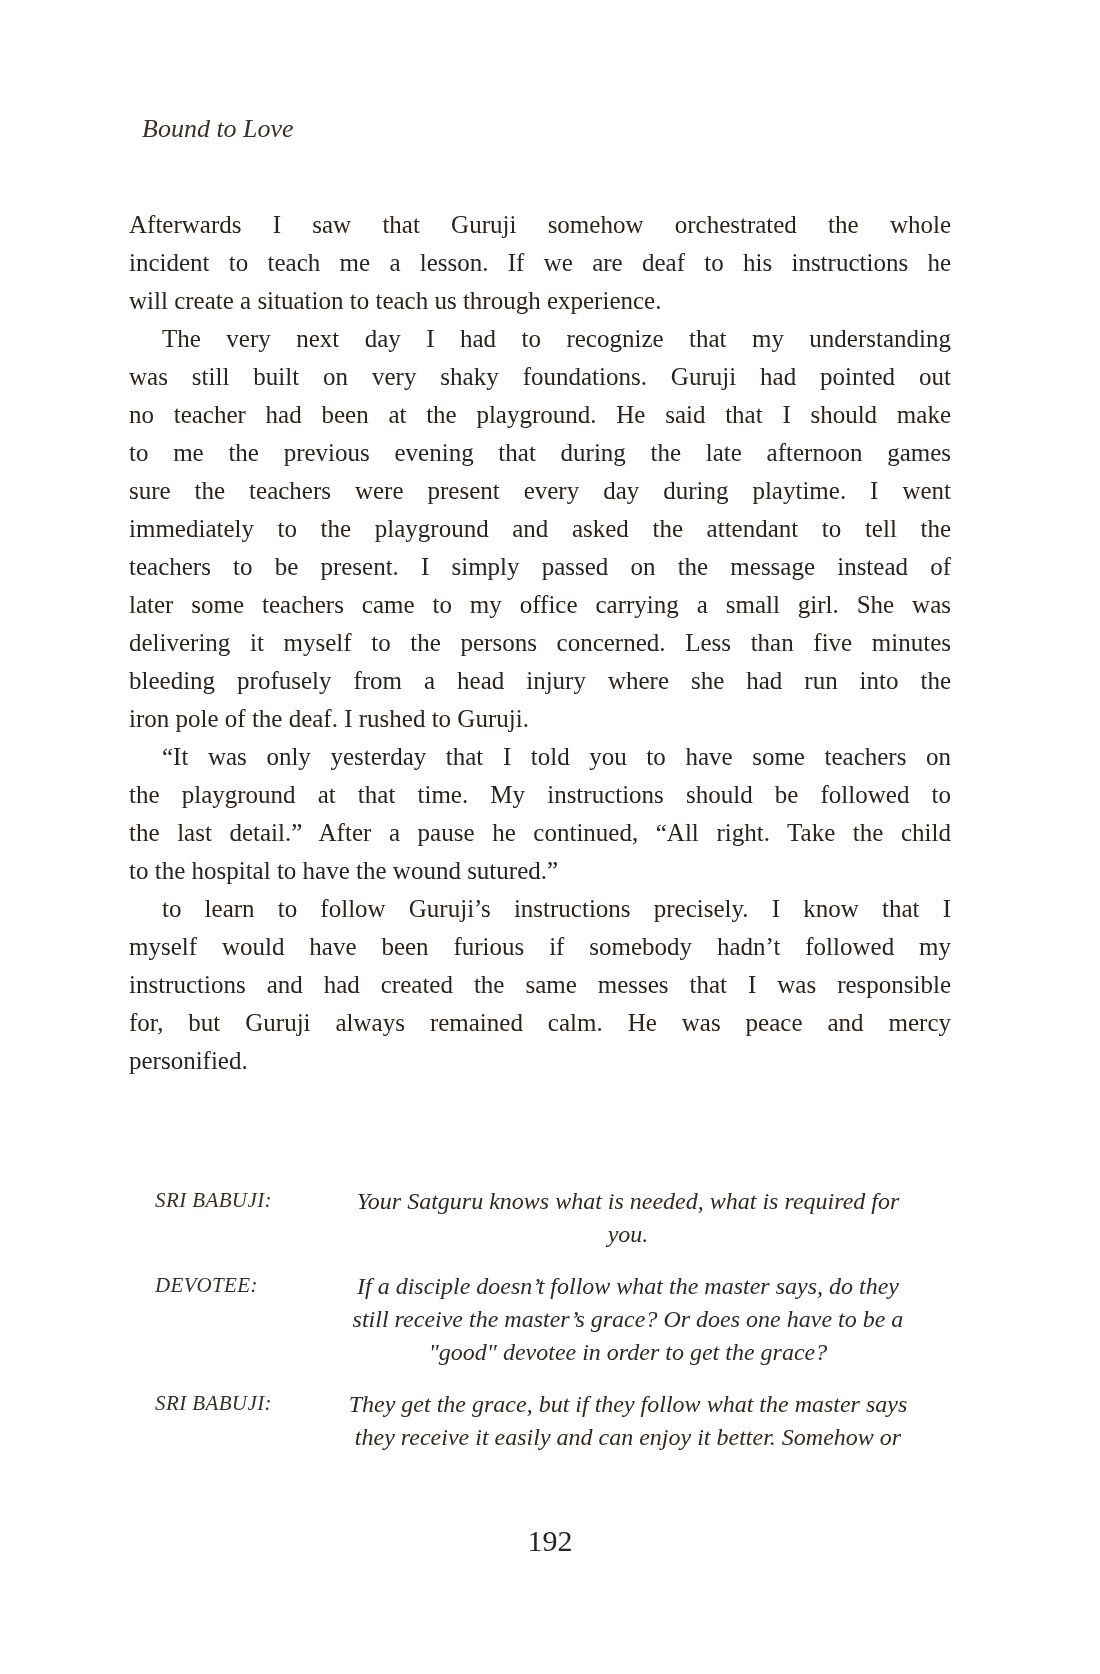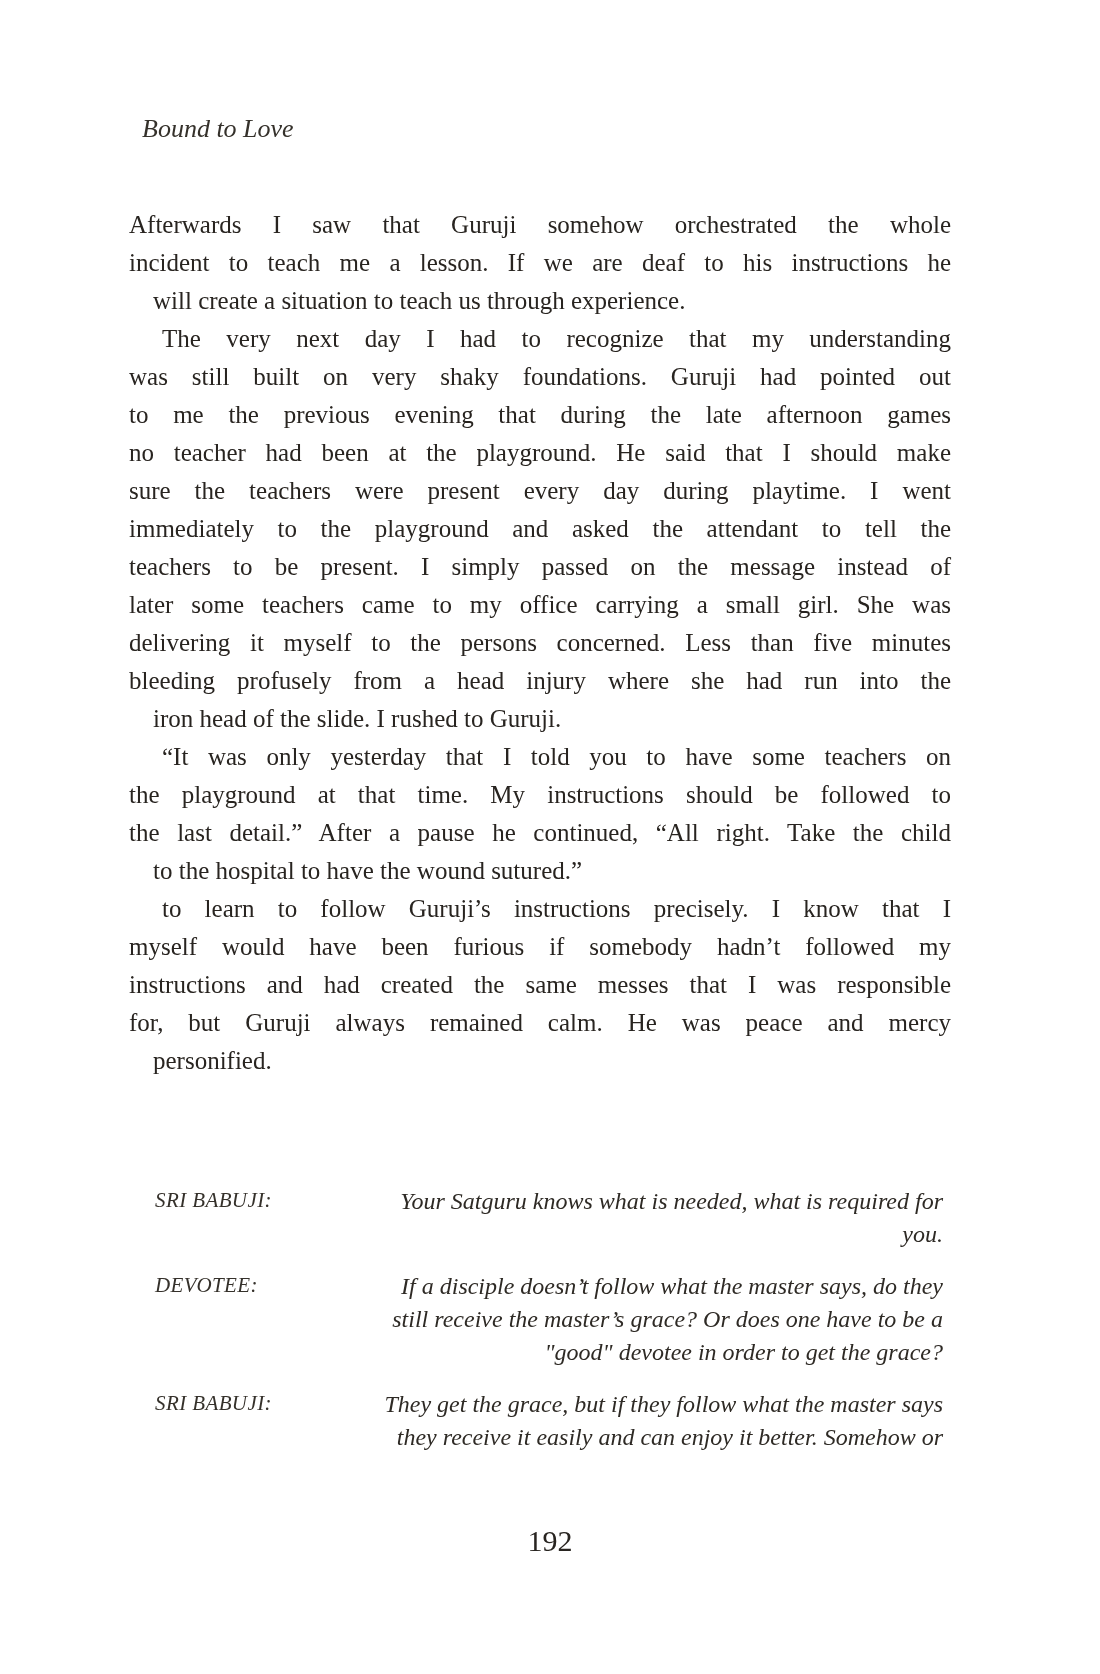--- a/index.html
+++ b/index.html
@@ -33,21 +33,20 @@
     font-size: 25px;
     line-height: 38px;
     color: #282420;
   }
   .para .line {
     text-align: justify;
     text-align-last: justify;
   }
   .para .line.last-line {
     text-align-last: left;
-    margin-left: 24px;
   }
   .para.indented .line:first-child {
     text-indent: 33px;
   }
   .dialogue-section {
     position: absolute;
     left: 133px;
     top: 1185px;
     width: 810px;
   }
@@ -63,21 +62,21 @@
     font-style: italic;
     font-size: 21px;
     letter-spacing: 0.4px;
     color: #35312b;
     white-space: nowrap;
   }
   .dialogue-text .line {
     font-style: italic;
     font-size: 24px;
     line-height: 33px;
-    text-align: right;
+    text-align: center;
     white-space: nowrap;
     color: #2e2a25;
   }
   .page-number {
     position: absolute;
     left: 0;
     top: 1524px;
     width: 1100px;
     text-align: center;
     font-size: 30px;
@@ -93,29 +92,29 @@
 
   <div class="body-text">
     <div class="para">
         <div class="line">Afterwards I saw that Guruji somehow orchestrated the whole</div>
         <div class="line">incident to teach me a lesson. If we are deaf to his instructions he</div>
         <div class="line last-line">will create a situation to teach us through experience.</div>
       </div>
     <div class="para indented">
         <div class="line">The very next day I had to recognize that my understanding</div>
         <div class="line">was still built on very shaky foundations. Guruji had pointed out</div>
+        <div class="line">no teacher had been at the playground. He said that I should make</div>
         <div class="line">to me the previous evening that during the late afternoon games</div>
-        <div class="line">no teacher had been at the playground. He said that I should make</div>
         <div class="line">sure the teachers were present every day during playtime. I went</div>
         <div class="line">immediately to the playground and asked the attendant to tell the</div>
         <div class="line">teachers to be present. I simply passed on the message instead of</div>
         <div class="line">later some teachers came to my office carrying a small girl. She was</div>
         <div class="line">delivering it myself to the persons concerned. Less than five minutes</div>
         <div class="line">bleeding profusely from a head injury where she had run into the</div>
-        <div class="line last-line">iron head of the slide. I rushed to Guruji.</div>
+        <div class="line last-line">iron pole of the deaf. I rushed to Guruji.</div>
       </div>
     <div class="para indented">
         <div class="line">“It was only yesterday that I told you to have some teachers on</div>
         <div class="line">the playground at that time. My instructions should be followed to</div>
         <div class="line">the last detail.” After a pause he continued, “All right. Take the child</div>
         <div class="line last-line">to the hospital to have the wound sutured.”</div>
       </div>
     <div class="para indented">
         <div class="line">to learn to follow Guruji’s instructions precisely. I know that I</div>
         <div class="line">myself would have been furious if somebody hadn’t followed my</div>

